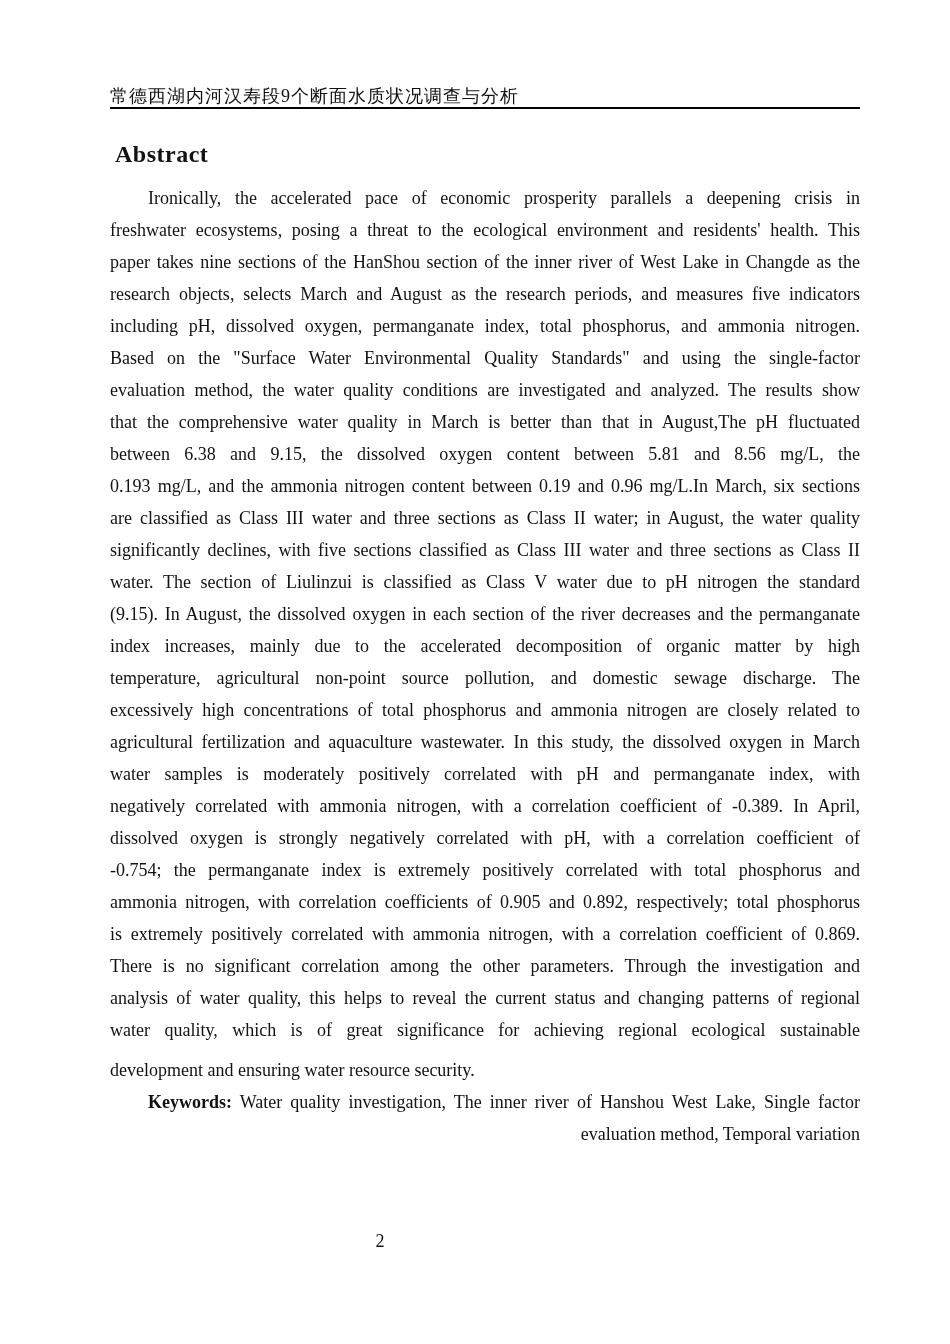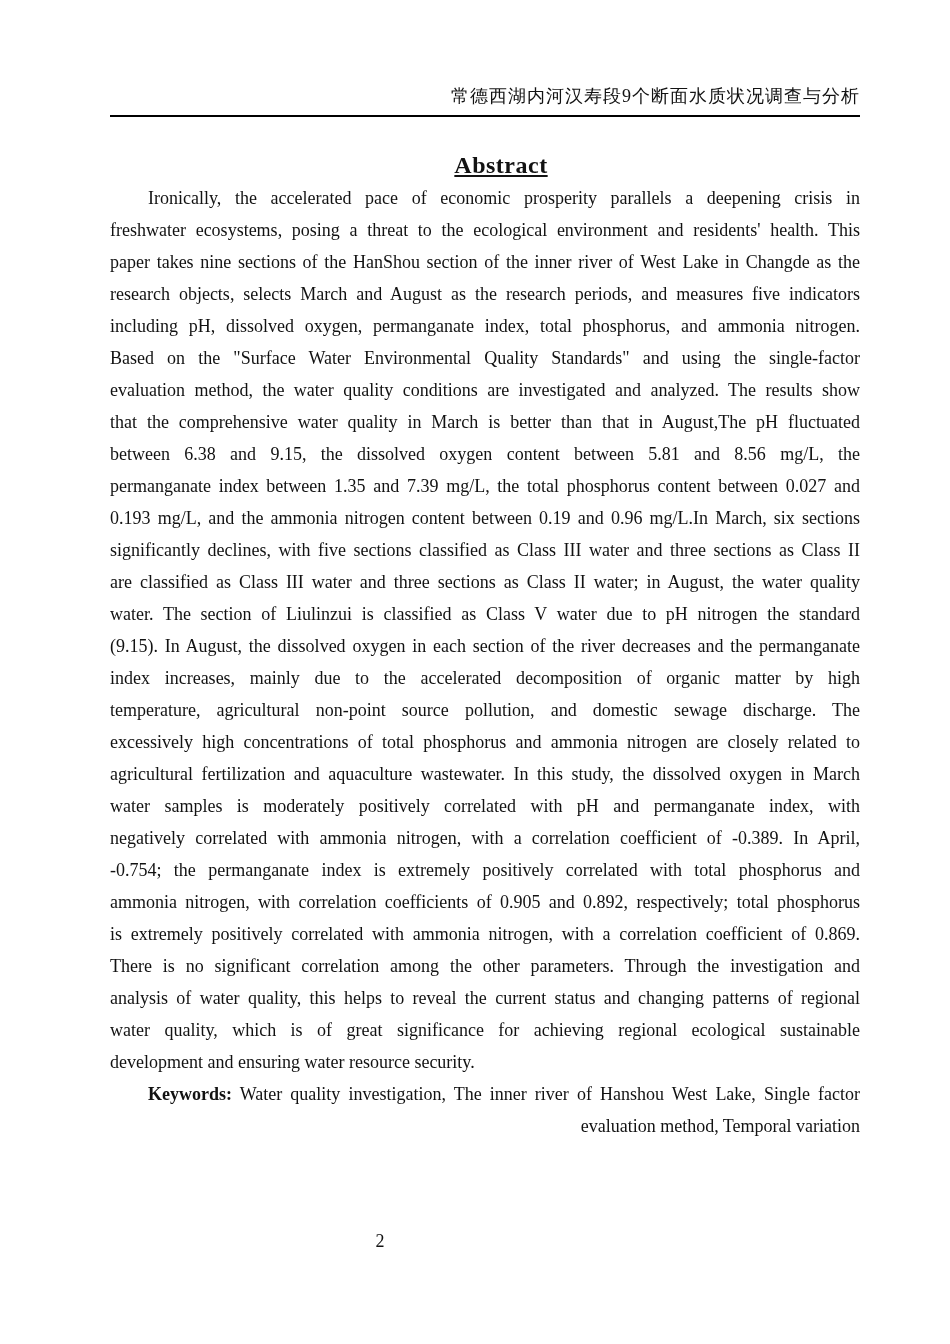--- a/index.html
+++ b/index.html
@@ -15,40 +15,38 @@
     color: #121212;
     font-family: "Liberation Serif", "DejaVu Serif", serif;
     overflow: hidden;
   }
   
   .running-header {
     position: absolute;
     top: 86px;
     left: 110px;
     width: 750px;
-    text-align: right;
+    text-align: left;
     font-size: 18px;
     letter-spacing: 1px;
     line-height: 21px;
-    padding-bottom: 8px;
+    padding-bottom: 0;
     border-bottom: 2px solid #000000;
   }
   
   .doc-title {
     position: absolute;
     top: 134px;
     left: 110px;
     width: 750px;
-    margin: 16px;
-    text-align: center;
+    margin: 5px;
     font-size: 24px;
     font-weight: bold;
     line-height: 30px;
     letter-spacing: 0.5px;
-    text-decoration: underline;
   }
   
   .body-col {
     position: absolute;
     top: 182px;
     left: 110px;
     width: 750px;
     font-size: 18px;
   }
   .line {
@@ -57,20 +55,21 @@
     text-align: justify;
     text-align-last: justify;
     white-space: normal;
     overflow: visible;
   }
   .line.first {
     text-indent: 38px;
   }
   .line.final {
     text-align-last: left;
+    margin-top: 8px;
   }
   .kw-line1 {
     height: 32px;
     line-height: 32px;
     text-align: justify;
     text-align-last: justify;
     text-indent: 38px;
   }
   .kw-line2 {
     height: 32px;
@@ -106,32 +105,32 @@
     <div id="abstract-lines">
         <div class="line first">Ironically, the accelerated pace of economic prosperity parallels a deepening crisis in</div>
         <div class="line">freshwater ecosystems, posing a threat to the ecological environment and residents' health. This</div>
         <div class="line">paper takes nine sections of the HanShou section of the inner river of West Lake in Changde as the</div>
         <div class="line">research objects, selects March and August as the research periods, and measures five indicators</div>
         <div class="line">including pH, dissolved oxygen, permanganate index, total phosphorus, and ammonia nitrogen.</div>
         <div class="line">Based on the "Surface Water Environmental Quality Standards" and using the single-factor</div>
         <div class="line">evaluation method, the water quality conditions are investigated and analyzed. The results show</div>
         <div class="line">that the comprehensive water quality in March is better than that in August,The pH fluctuated</div>
         <div class="line">between 6.38 and 9.15, the dissolved oxygen content between 5.81 and 8.56 mg/L, the</div>
-        <div class="line">permanganate index between 1.35 and 7.39 mg/L, the total phosphorus content between 0.027 and</div>
         <div class="line">0.193 mg/L, and the ammonia nitrogen content between 0.19 and 0.96 mg/L.In March, six sections</div>
+        <div class="line">are classified as Class III water and three sections as Class II water; in August, the water quality</div>
         <div class="line">significantly declines, with five sections classified as Class III water and three sections as Class II</div>
-        <div class="line">are classified as Class III water and three sections as Class II water; in August, the water quality</div>
         <div class="line">water. The section of Liulinzui is classified as Class V water due to pH nitrogen the standard</div>
         <div class="line">(9.15). In August, the dissolved oxygen in each section of the river decreases and the permanganate</div>
         <div class="line">index increases, mainly due to the accelerated decomposition of organic matter by high</div>
         <div class="line">temperature, agricultural non-point source pollution, and domestic sewage discharge. The</div>
         <div class="line">excessively high concentrations of total phosphorus and ammonia nitrogen are closely related to</div>
         <div class="line">agricultural fertilization and aquaculture wastewater. In this study, the dissolved oxygen in March</div>
         <div class="line">water samples is moderately positively correlated with pH and permanganate index, with</div>
         <div class="line">negatively correlated with ammonia nitrogen, with a correlation coefficient of -0.389. In April,</div>
+        <div class="line">dissolved oxygen is strongly negatively correlated with pH, with a correlation coefficient of</div>
         <div class="line">-0.754; the permanganate index is extremely positively correlated with total phosphorus and</div>
         <div class="line">ammonia nitrogen, with correlation coefficients of 0.905 and 0.892, respectively; total phosphorus</div>
         <div class="line">is extremely positively correlated with ammonia nitrogen, with a correlation coefficient of 0.869.</div>
         <div class="line">There is no significant correlation among the other parameters. Through the investigation and</div>
         <div class="line">analysis of water quality, this helps to reveal the current status and changing patterns of regional</div>
         <div class="line">water quality, which is of great significance for achieving regional ecological sustainable</div>
         <div class="line final">development and ensuring water resource security.</div>
       </div>
 
     <div class="kw-line1">

